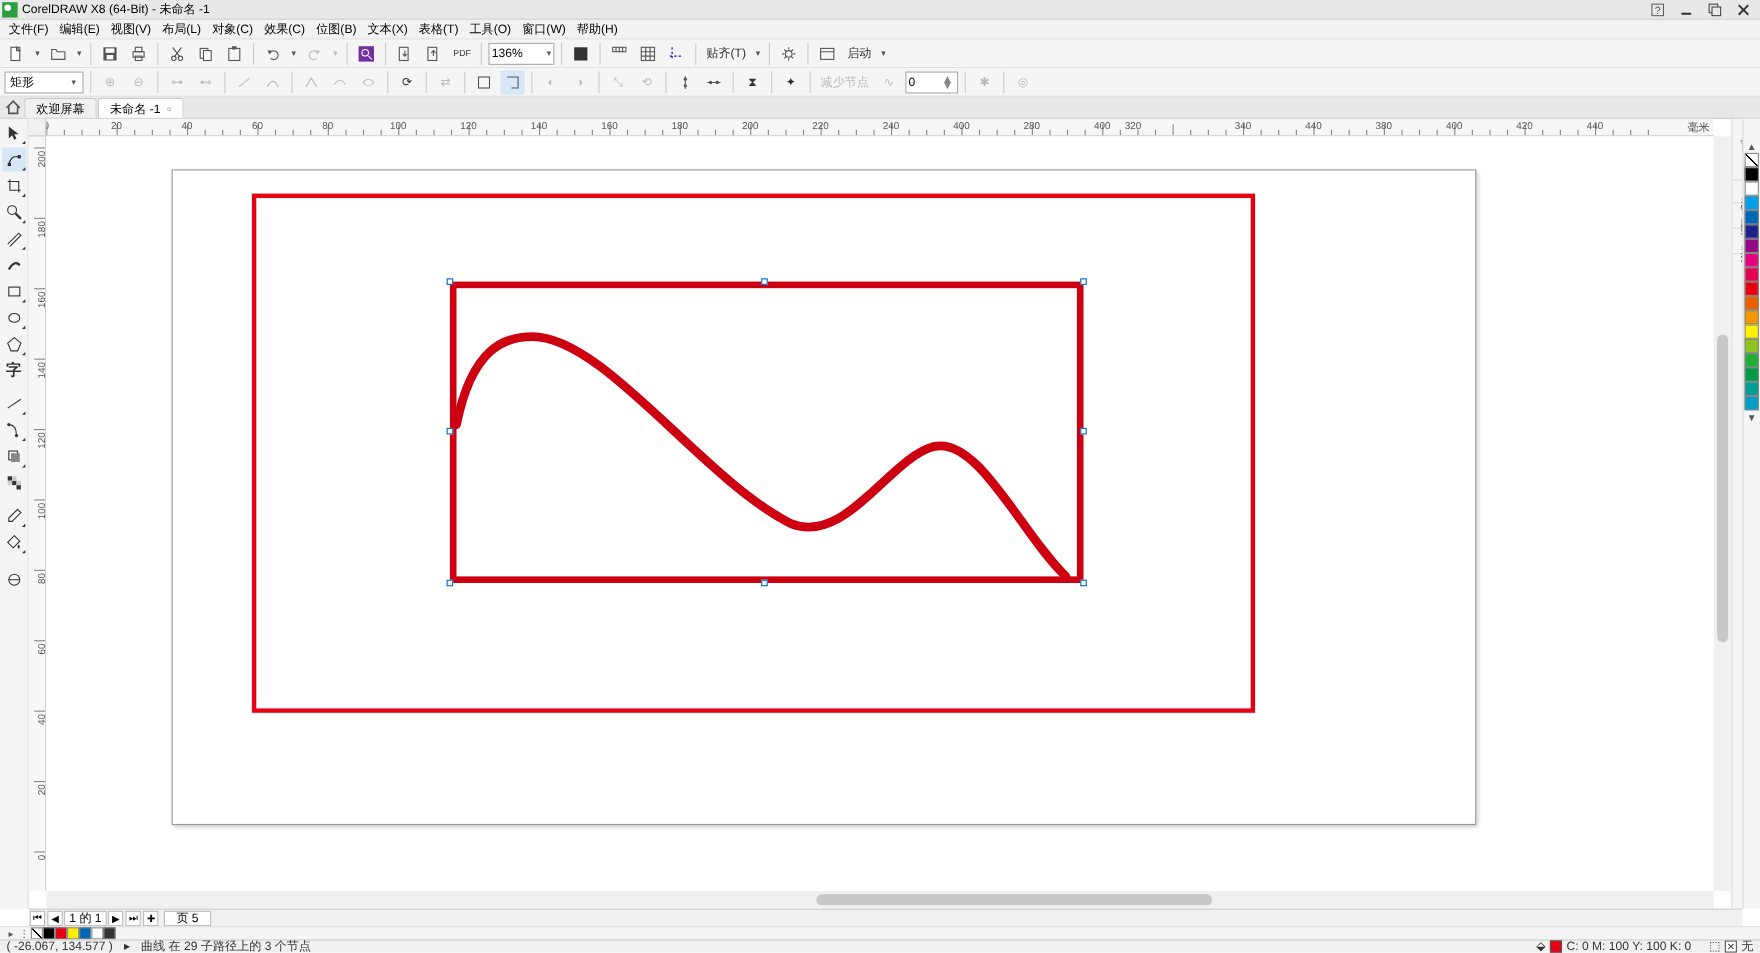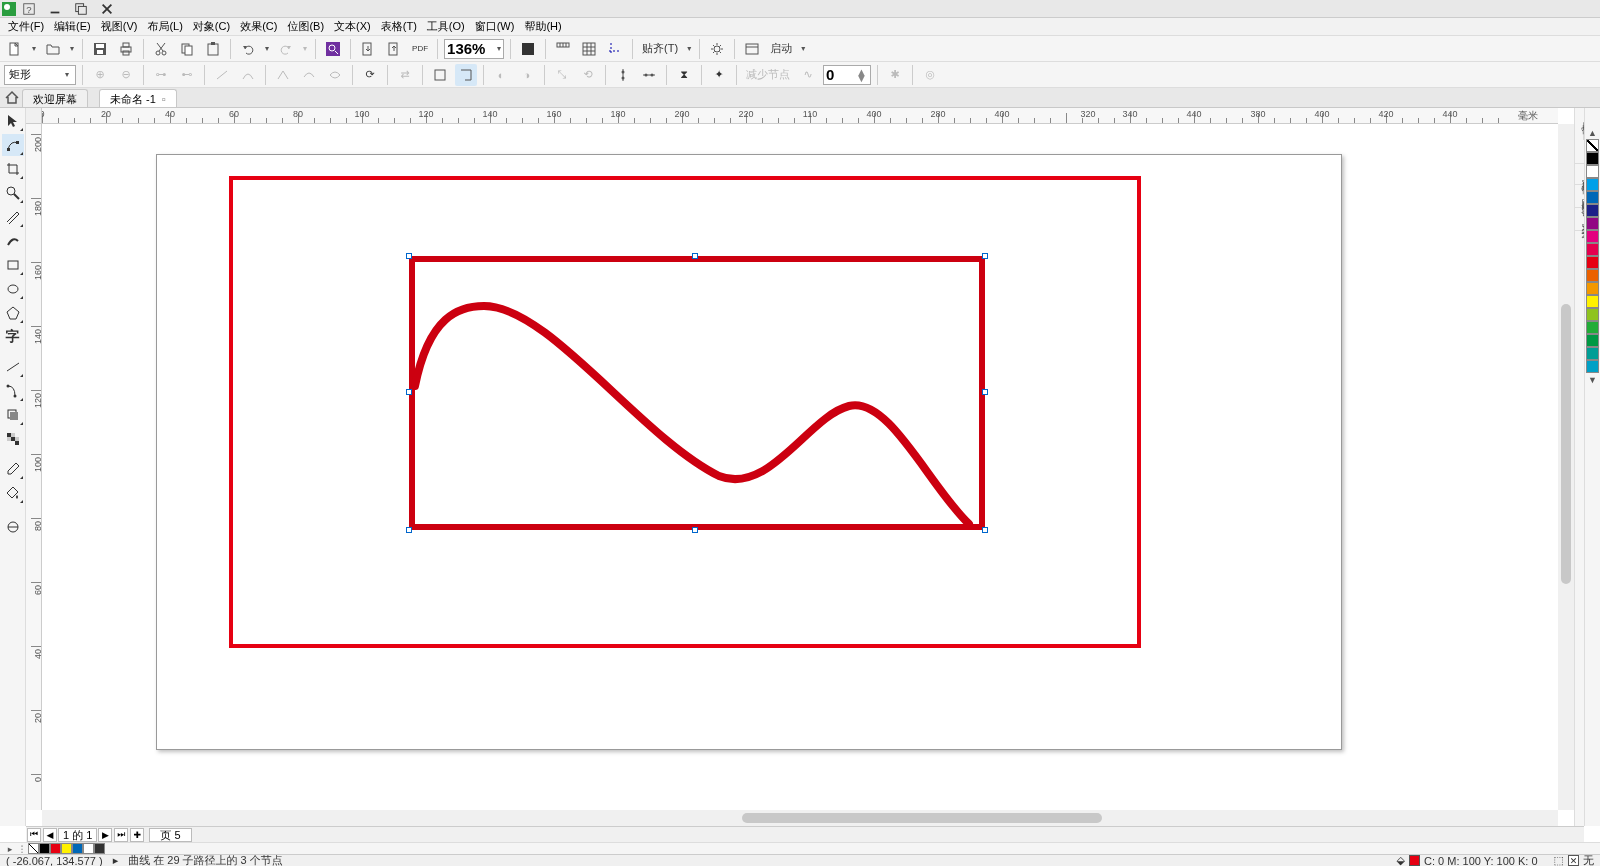--- a/index.html
+++ b/index.html
@@ -18,45 +18,45 @@
 .menubar { height: 18px; background: #f2f2f2; display: flex; align-items: center; padding-left: 4px; gap: 2px; border-bottom: 1px solid #ddd; }
 .menubar .mitem { padding: 1px 4px; cursor: pointer; }
 
 
 .toolbar { height: 26px; background: #f5f5f5; display: flex; align-items: center; padding-left: 4px; gap: 4px; border-bottom: 1px solid #ddd; }
 .tbtn { width: 22px; height: 22px; display: inline-flex; align-items: center; justify-content: center; cursor: pointer; color: #333; border-radius: 2px; }
 .tbtn.disabled { color: #bbb; cursor: default; }
 .tbtn svg { width: 16px; height: 16px; }
 .tsep { width: 1px; height: 20px; background: #ccc; margin: 0 2px; }
 .tdropdown { height: 20px; border: 1px solid #aaa; background: #fff; display: inline-flex; align-items: center; padding: 0 2px; }
-.tdropdown input { border: none; outline: none; width: 48px; height: 16px; font-size: 15px; font-weight: bold; }
+.tdropdown input { border: none; outline: none; width: 48px; height: 16px; font-size: 11px; }
 .tdropdown .arrow { font-size: 8px; color: #555; padding-left: 2px; cursor: pointer; }
 .tcaret { font-size: 8px; color: #555; padding: 0 2px; }
 .tlabel { padding: 0 3px; color: #333; }
 
 
 .propbar { height: 26px; background: #f5f5f5; display: flex; align-items: center; padding-left: 4px; gap: 4px; border-bottom: 1px solid #ddd; }
 .shapesel { width: 72px; height: 20px; border: 1px solid #aaa; background: #fff; display: flex; align-items: center; padding: 0 4px; justify-content: space-between; }
 
 
 .doctabs { height: 20px; background: #e8e8e8; display: flex; align-items: flex-end; padding-left: 22px; border-bottom: 1px solid #c8c8c8; position: relative; }
 .doctabs .home { position: absolute; left: 4px; top: 2px; width: 16px; height: 16px; cursor: pointer; color: #555; }
-.doctab { height: 18px; padding: 2px 10px 0 10px; background: #f0f0f0; border: 1px solid #c8c8c8; border-bottom: none; margin-right: 11px; cursor: pointer; border-radius: 3px 3px 0 0; }
+.doctab { height: 18px; padding: 2px 10px 0 10px; background: #f0f0f0; border: 1px solid #c8c8c8; border-bottom: none; margin-right: 1px; cursor: pointer; border-radius: 3px 3px 0 0; }
 .doctab.active { background: #fff; }
 .doctab .close { margin-left: 6px; color: #888; }
 
 
 .workspace { position: absolute; top: 108px; left: 0; right: 0; bottom: 40px; display: flex; }
 .toolbox { width: 26px; background: #f5f5f5; border-right: 1px solid #ddd; display: flex; flex-direction: column; align-items: center; padding-top: 2px; gap: 2px; }
 .toolbox .tool { width: 22px; height: 22px; display: flex; align-items: center; justify-content: center; cursor: pointer; color: #333; position: relative; }
 .toolbox .tool .fly { position: absolute; right: 1px; bottom: 1px; width: 0; height: 0; border-left: 3px solid transparent; border-bottom: 3px solid #333; }
 .toolbox .tool svg { width: 16px; height: 16px; }
 
 .ruler-h { position: absolute; top: 0; left: 26px; right: 42px; height: 16px; background: #f7f7f7; border-bottom: 1px solid #ccc; overflow: hidden; }
-.ruler-h .unit { position: absolute; right: 20px; top: 1px; font-size: 10px; color: #555; }
+.ruler-h .unit { position: absolute; right: 4px; top: 1px; font-size: 10px; color: #555; }
 .ruler-v { position: absolute; top: 16px; left: 26px; width: 16px; bottom: 16px; background: #f7f7f7; border-right: 1px solid #ccc; overflow: hidden; }
 .ruler-corner { position: absolute; top: 0; left: 26px; width: 16px; height: 16px; background: #f0f0f0; border-right: 1px solid #ccc; border-bottom: 1px solid #ccc; z-index: 2; }
 
 .canvas-area { position: absolute; top: 16px; left: 42px; right: 42px; bottom: 16px; background: #fff; overflow: hidden; }
 .page { position: absolute; top: 30px; left: 114px; width: 1186px; height: 596px; background: #fff; box-shadow: 2px 2px 4px rgba(0,0,0,0.25); border: 1px solid #999; }
 .outer-rect { position: absolute; top: 21px; left: 72px; width: 912px; height: 472px; border: 4px solid #e60012; }
 .inner-rect { position: absolute; top: 101px; left: 252px; width: 576px; height: 274px; border: 6px solid #cc0010; background: transparent; }
 .curve { position: absolute; top: 101px; left: 252px; width: 576px; height: 274px; pointer-events: none; }
 .sel-handle { position: absolute; width: 6px; height: 6px; background: #fff; border: 1px solid #0066cc; }
 
@@ -103,20 +103,21 @@
 .ruler-h .tlabel { position: absolute; bottom: 4px; font-size: 9px; color: #555; transform: translateX(-50%); }
 .ruler-v .tick { position: absolute; right: 0; height: 1px; width: 5px; background: #888; }
 .ruler-v .tick.major { width: 10px; }
 .ruler-v .tlabel { position: absolute; right: 3px; font-size: 9px; color: #555; transform: translateY(-50%) rotate(-90deg); transform-origin: right center; }
 </style>
 </head>
 <body>
 
 <div class="titlebar">
   <div class="logo"></div>
+  <div class="title">CorelDRAW X8 (64-Bit) - 未命名 -1</div>
   <div class="winbtns">
     <span>
         <svg viewBox="0 0 16 16">
           <rect x="2" y="2" width="12" height="12" fill="none" stroke="#555"></rect>
           <text x="8" y="12" text-anchor="middle" font-size="10" fill="#555">?</text>
         </svg>
       </span>
     <span>
         <svg viewBox="0 0 16 16">
           <line x1="3" y1="12" x2="13" y2="12" stroke="#333" stroke-width="2"></line>
@@ -569,41 +570,41 @@
         <div class="tlabel" style="left: 656px;">200</div>
         <div class="tick" style="left: 672px;"></div>
         <div class="tick" style="left: 688px;"></div>
         <div class="tick" style="left: 704px;"></div>
         <div class="tick major" style="left: 720px;"></div>
         <div class="tlabel" style="left: 720px;">220</div>
         <div class="tick" style="left: 736px;"></div>
         <div class="tick" style="left: 752px;"></div>
         <div class="tick" style="left: 768px;"></div>
         <div class="tick major" style="left: 784px;"></div>
-        <div class="tlabel" style="left: 784px;">110</div>
+        <div class="tlabel" style="left: 784px;">240</div>
         <div class="tick" style="left: 800px;"></div>
         <div class="tick" style="left: 816px;"></div>
         <div class="tick" style="left: 832px;"></div>
         <div class="tick major" style="left: 848px;"></div>
         <div class="tlabel" style="left: 848px;">400</div>
         <div class="tick" style="left: 864px;"></div>
         <div class="tick" style="left: 880px;"></div>
         <div class="tick" style="left: 896px;"></div>
         <div class="tick major" style="left: 912px;"></div>
         <div class="tlabel" style="left: 912px;">280</div>
         <div class="tick" style="left: 928px;"></div>
         <div class="tick" style="left: 944px;"></div>
         <div class="tick" style="left: 960px;"></div>
         <div class="tick major" style="left: 976px;"></div>
         <div class="tlabel" style="left: 976px;">400</div>
         <div class="tick" style="left: 992px;"></div>
         <div class="tick" style="left: 1008px;"></div>
         <div class="tick" style="left: 1024px;"></div>
         <div class="tick major" style="left: 1040px;"></div>
-        <div class="tlabel" style="left: 1062px;">320</div>
+        <div class="tlabel" style="left: 1004px;">320</div>
         <div class="tick" style="left: 1056px;"></div>
         <div class="tick" style="left: 1072px;"></div>
         <div class="tick" style="left: 1088px;"></div>
         <div class="tick major" style="left: 1104px;"></div>
         <div class="tlabel" style="left: 1104px;">340</div>
         <div class="tick" style="left: 1120px;"></div>
         <div class="tick" style="left: 1136px;"></div>
         <div class="tick" style="left: 1152px;"></div>
         <div class="tick major" style="left: 1168px;"></div>
         <div class="tlabel" style="left: 1168px;">440</div>

